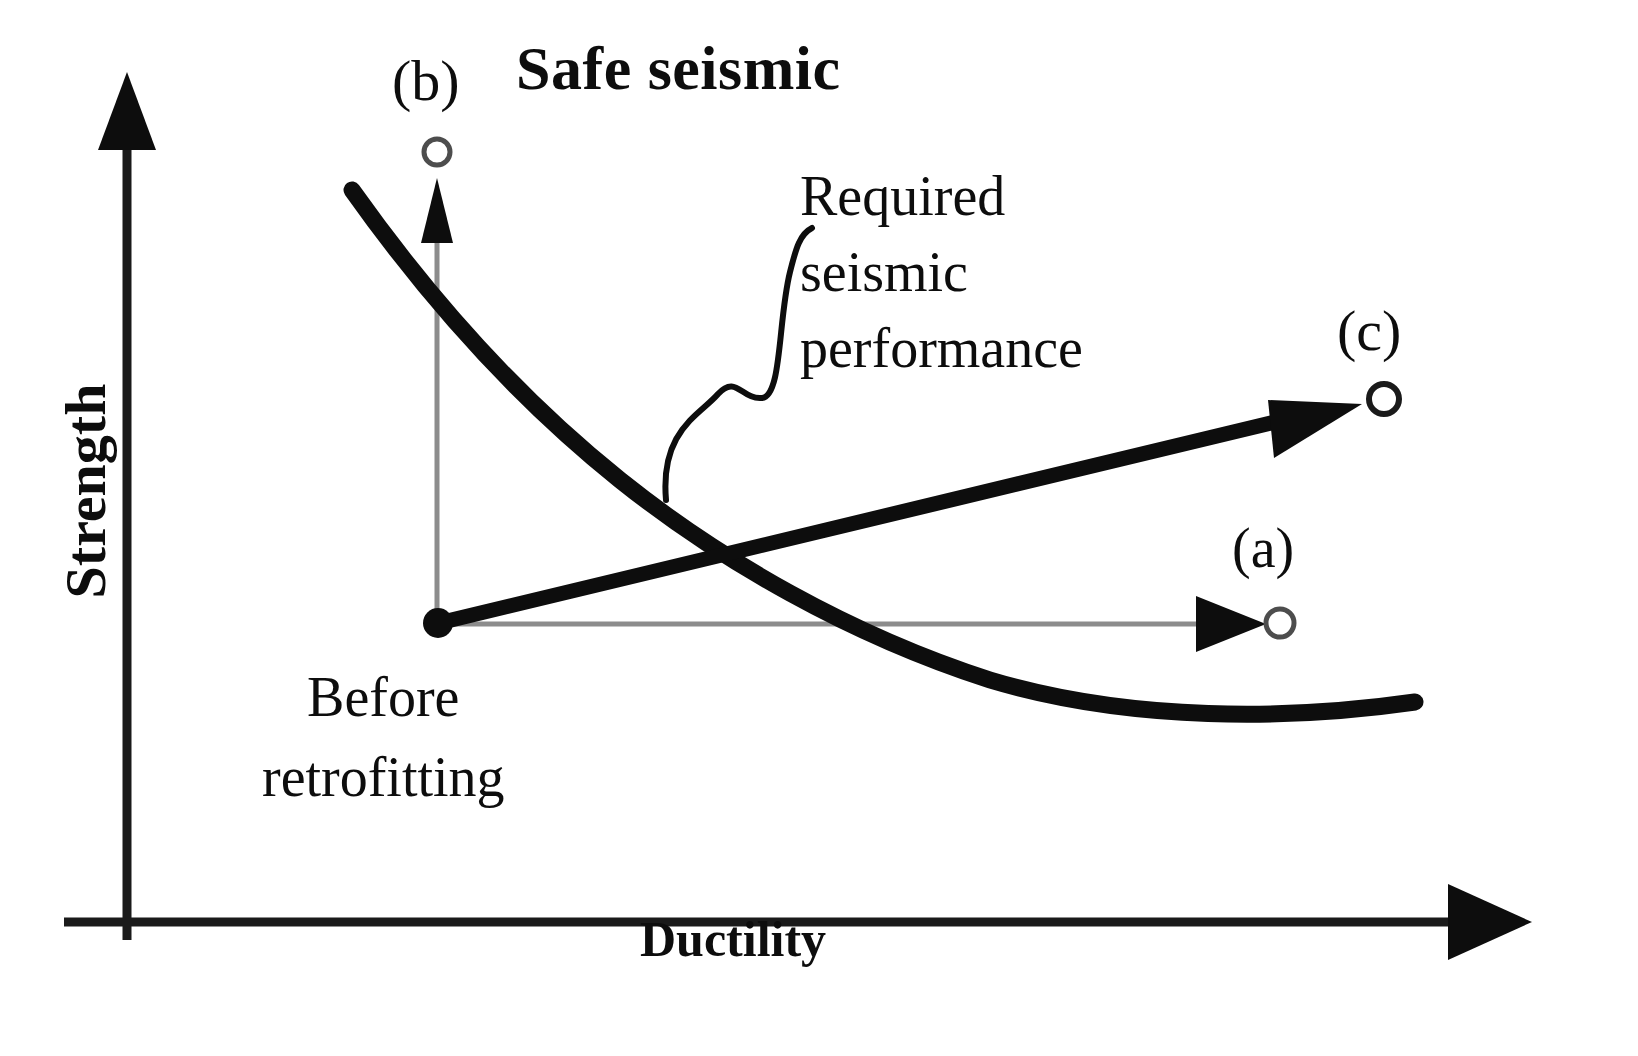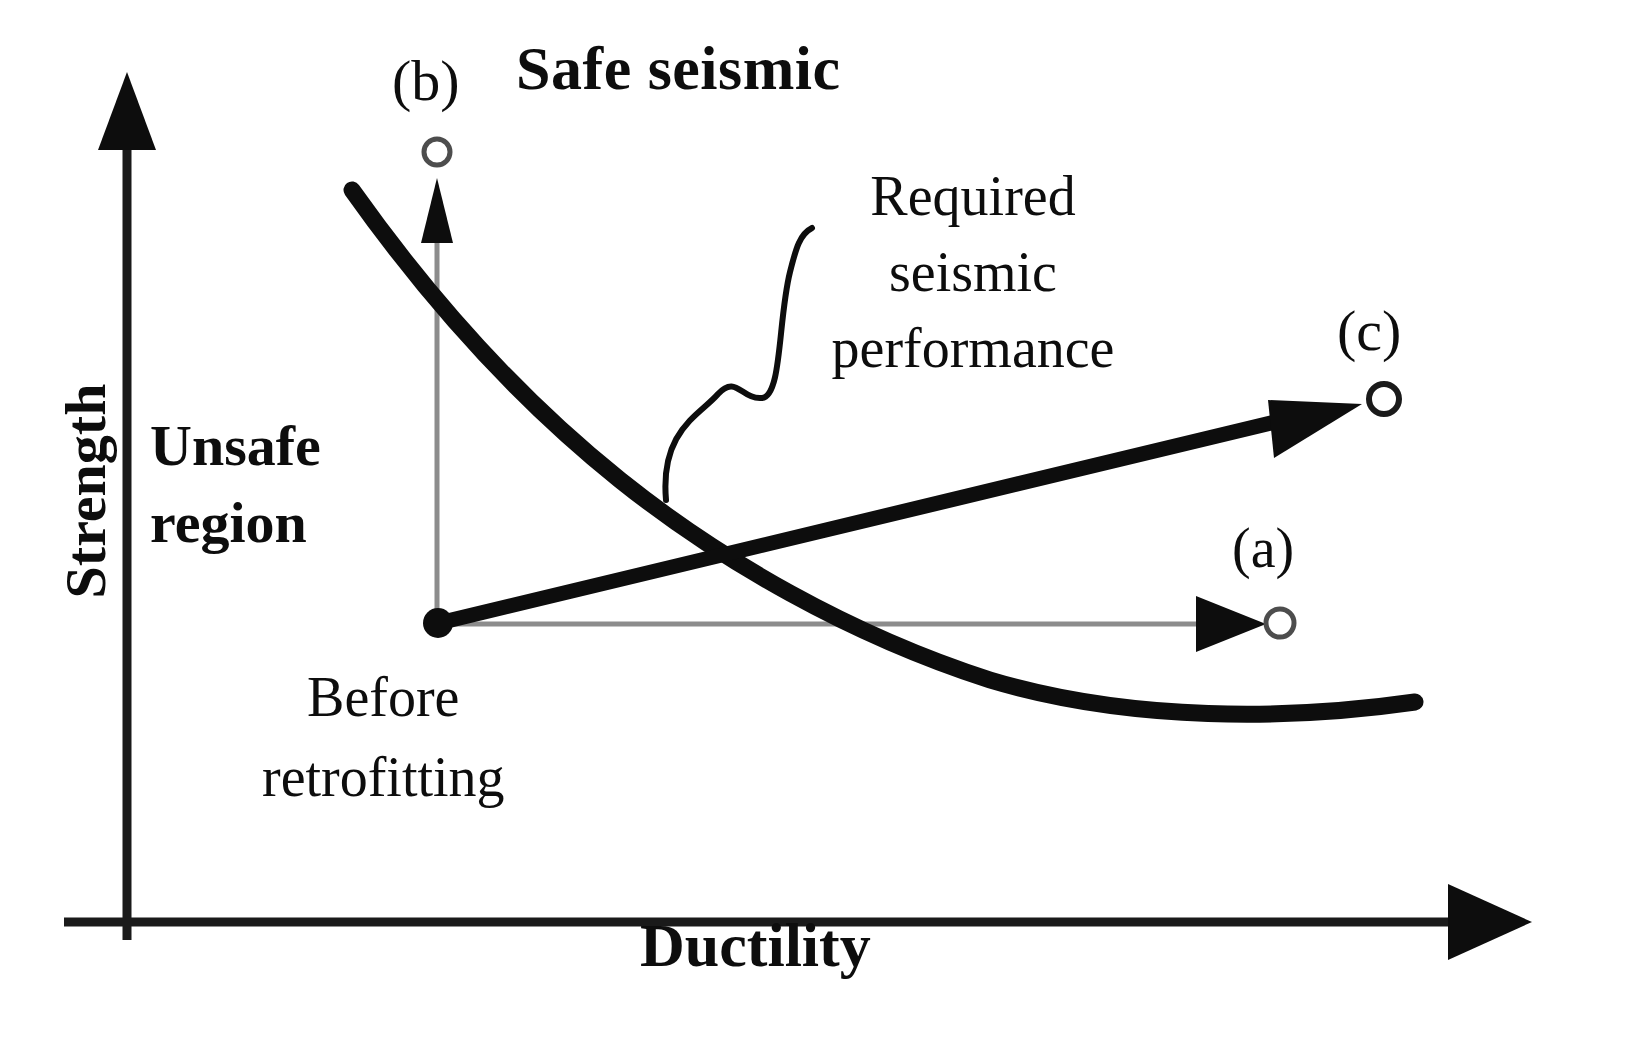--- a/index.html
+++ b/index.html
@@ -54,27 +54,27 @@
     top: 462px;
     width: 270px;
     font-size: 58px;
     transform: rotate(-90deg);
     transform-origin: 135px 29px;
     text-align: center;
   }
   #ductility-label {
     left: 640px;
     top: 912px;
-    font-size: 62px;
+    font-size: 50px;
   }
   #required-perf-label {
     left: 800px;
     top: 158px;
     font-size: 56px;
-    text-align: center;
+    text-align: left;
     width: 346px;
     line-height: 1.36;
   }
   #before-retrofitting-label {
     left: 262px;
     top: 658px;
     font-size: 56px;
     line-height: 1.42;
     text-align: center;
   }
@@ -136,22 +136,20 @@
       <circle cx="1384" cy="399" r="15" fill="#ffffff" stroke="#1a1a1a" stroke-width="6"></circle>
     </g>
 
     <circle cx="438" cy="623" r="15" fill="#0d0d0d"></circle>
 
     <path d="M 666,500 C 660,430 700,415 718,394 C 736,374 742,400 762,398 C 782,396 778,320 790,272 C 796,248 800,234 812,228" fill="none" stroke="#0d0d0d" stroke-width="6" stroke-linecap="round"></path>
   </svg>
 
   <div class="lbl serif-bold" id="safe-region-label">Safe seismic</div>
 
-  <div class="lbl serif-bold" id="unsafe-region-label">Unsafe
-region</div>
 
   <div class="lbl serif-bold" id="strength-label">Strength</div>
 
   <div class="lbl serif-bold" id="ductility-label">Ductility</div>
 
   <div class="lbl serif-reg" id="required-perf-label">Required
 seismic
 performance</div>
 
   <div class="lbl serif-reg" id="before-retrofitting-label">Before

